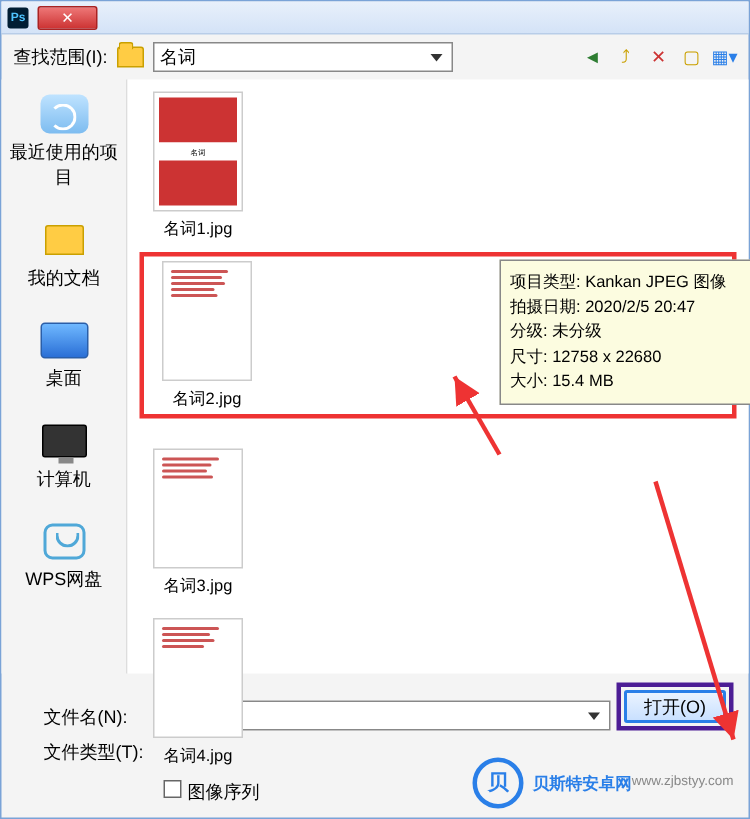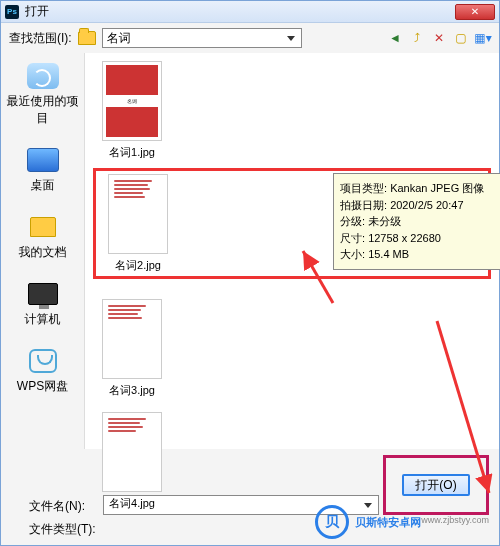--- a/index.html
+++ b/index.html
@@ -43,38 +43,37 @@
   .dl{height:2px;background:#c55;border-radius:1px;width:80%;}
   .sel-box{border:3px solid #e33;padding:3px;position:relative;top:-6px;}
   .thumb-label{font-size:11px;margin-top:4px;}
   .tooltip{position:absolute;top:120px;left:248px;width:190px;background:#fcfce0;border:1px solid #888;padding:6px;font-size:11px;line-height:1.5;}
   .bottom{padding:6px 10px;display:flex;flex-direction:column;gap:6px;}
   .row{display:flex;align-items:flex-end;gap:4px;}
   .row .lbl{width:70px;margin-left:18px;}
   .fn-combo{flex:1;height:20px;border:1px solid #888;background:#fff;display:flex;align-items:center;padding:0 4px;}
   .btn{width:68px;height:22px;border:1px solid #888;background:linear-gradient(#fdfdfd,#e5e5e5);font-size:12px;cursor:pointer;display:flex;align-items:center;justify-content:center;border-radius:2px;}
   .btn.primary{border:2px solid #2a7fe8;background:linear-gradient(#eaf3ff,#c9e0ff);}
-  .primary-wrap{border:3px solid #be185d;padding:16px;}
+  .primary-wrap{border:3px solid #4c1d95;padding:2px;}
   .chk-row{display:flex;align-items:flex-start;gap:4px;margin-left:98px;margin-top:4px;}
   .chk{width:12px;height:12px;border:1px solid #666;background:#fff;}
   .watermark{position:absolute;right:10px;bottom:6px;display:flex;align-items:center;gap:6px;}
   .wm-ic{width:34px;height:34px;border:3px solid #2a7fe8;border-radius:50%;display:flex;align-items:center;justify-content:center;color:#2a7fe8;font-weight:bold;font-size:14px;}
   .wm-txt{display:flex;flex-direction:row;font-size:11px;color:#2a7fe8;font-weight:bold;}
   .wm-url{font-size:9px;color:#888;font-weight:normal;}
   .arrow1{position:absolute;left:208px;top:190px;color:#e33;}
   .arrow2{position:absolute;left:344px;top:260px;color:#e33;}
   select.simple{border:1px solid #888;height:20px;font-size:12px;padding:0 2px;}
 </style>
 </head>
 <body>
 
 <div class="window">
   <div class="titlebar">
     <div class="ps-icon">Ps</div>
-    <div class="title">打开</div>
     <div class="close-btn">✕</div>
   </div>
 
   <div class="toolbar-row">
     <span class="lbl">查找范围(I):</span>
     <div class="folder-icon"></div>
     <div class="path-combo">
       <span>名词</span>
       <div class="drop-dot"></div>
     </div>
@@ -90,29 +89,29 @@
   <div class="content">
     <div class="places">
       <div class="place">
         <div class="place-ic">
             <div class="pi-recent"></div>
           </div>
         <div class="place-label">最近使用的项目</div>
       </div>
       <div class="place">
         <div class="place-ic">
+            <div class="pi-docs"></div>
+          </div>
+        <div class="place-label">我的文档</div>
+      </div>
+      <div class="place">
+        <div class="place-ic">
             <div class="pi-desktop"></div>
           </div>
         <div class="place-label">桌面</div>
-      </div>
-      <div class="place">
-        <div class="place-ic">
-            <div class="pi-docs"></div>
-          </div>
-        <div class="place-label">我的文档</div>
       </div>
       <div class="place">
         <div class="place-ic">
             <div class="pi-computer"></div>
           </div>
         <div class="place-label">计算机</div>
       </div>
       <div class="place">
         <div class="place-ic">
             <div class="pi-wps"></div>

